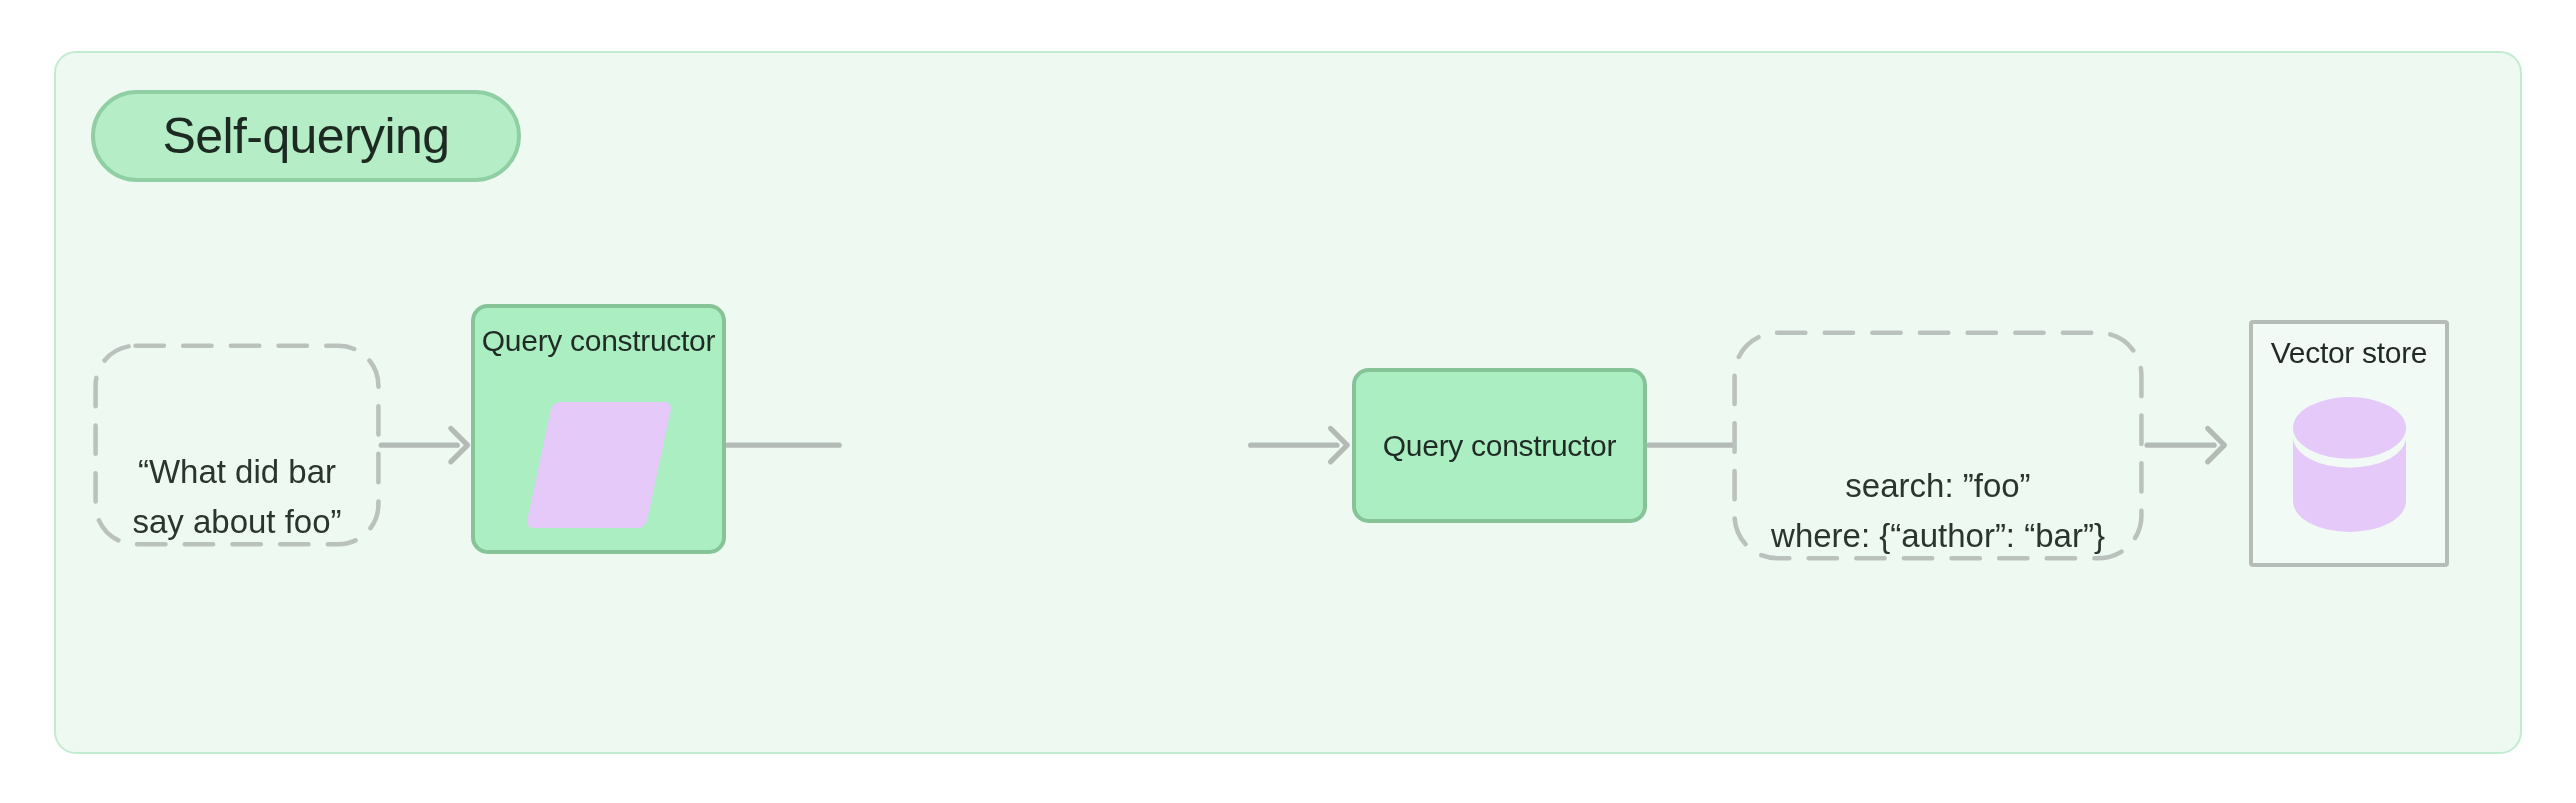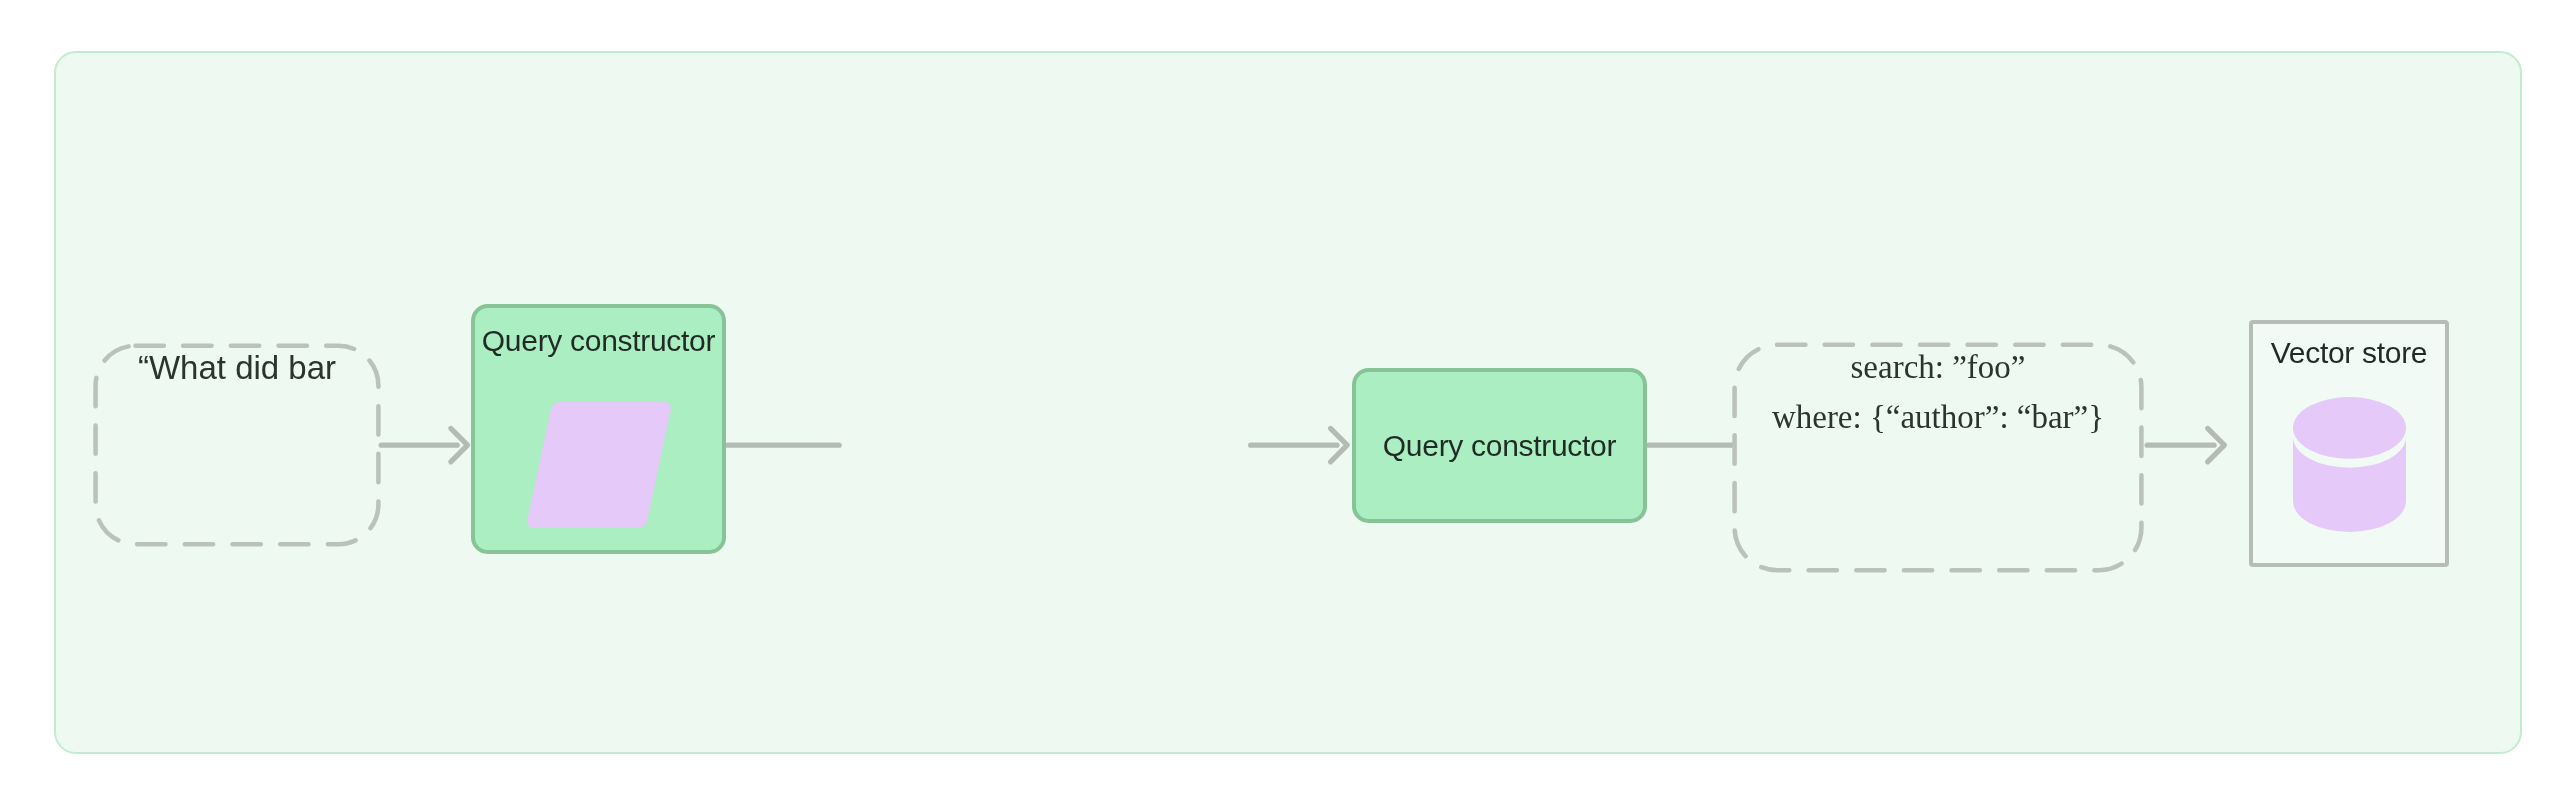--- a/index.html
+++ b/index.html
@@ -40,21 +40,21 @@
     pointer-events: none;
   }
   .connectors path {
     stroke: #b4bbb6; stroke-width: 8px; fill: none;
     stroke-linecap: round; stroke-linejoin: round;
   }
   .dashed-node {
     position: absolute;
     box-sizing: border-box;
     display: flex; flex-direction: column;
-    align-items: center; justify-content: flex-start;
+    align-items: center; justify-content: flex-end;
     text-align: center;
     font-size: 33px;
     line-height: 50px;
   }
   .dash-border {
     position: absolute; left: 0; top: 0;
   }
   .dash-border rect {
     fill: none; stroke: #bbc1bd; stroke-width: 7px;
     stroke-dasharray: 44 30; stroke-linecap: round;
@@ -71,21 +71,21 @@
   .box-label {
     font-size: 30px;
     letter-spacing: -0.3px;
     white-space: nowrap;
     color: #1f2b24;
   }
   .box-constructor { left: 471px; top: 304px; width: 255px; height: 250px; padding-top: 16px; gap: 19px; }
   .box-translator  { left: 1352px; top: 368px; width: 295px; height: 155px; justify-content: center; }
   .node-user-query       { left: 93px;  top: 343px; width: 288px; height: 204px; }
   .node-structured-query { left: 838px; top: 330px; width: 411px; height: 231px; }
-  .node-translated-query { left: 1732px; top: 342px; width: 412px; height: 231px; font-family: Liberation Serif, serif; }
+  .node-translated-query { left: 1732px; top: 330px; width: 412px; height: 231px; }
   .parallelogram {
     margin-top: 24.5px;
     width: 120px; height: 126px;
     background: #e4c9f9;
     border-radius: 7.7px;
     transform: skewX(-12deg);
   }
   .store-box {
     position: absolute;
     left: 2233px; top: 320px;
@@ -101,38 +101,42 @@
   .cylinder { margin-top: 27px; }
   .cylinder .purple { fill: #e4c9f9; }
 </style>
 </head>
 <body>
 
 <div class="canvas">
 
   <div class="panel"></div>
 
+  <div class="pill">
+    <span>Self-querying</span>
+  </div>
 
   <svg class="connectors" width="2576" height="804" viewBox="0 0 4000 1248">
     <path d="M592,691 H710"></path>
     <path d="M700,665 L726,691 L700,717"></path>
     <path d="M1130,691 H1303"></path>
     <path d="M1942,691 H2076"></path>
     <path d="M2066,665 L2092,691 L2066,717"></path>
     <path d="M2560,691 H2692"></path>
     <path d="M3334,691 H3438"></path>
     <path d="M3428,665 L3454,691 L3428,717"></path>
   </svg>
 
   <div class="dashed-node node-user-query">
     <svg class="dash-border" width="288" height="204" viewBox="0 0 447 316">
         <rect x="4" y="4" width="439" height="308" rx="62"></rect>
       </svg>
     <div class="node-text">
       <div>“What did bar</div>
+      <div>say about foo”</div>
     </div>
   </div>
 
   <div class="process-box box-constructor">
     <div class="box-label">Query constructor</div>
     <div class="parallelogram"></div>
   </div>
 
 
   <div class="process-box box-translator">

